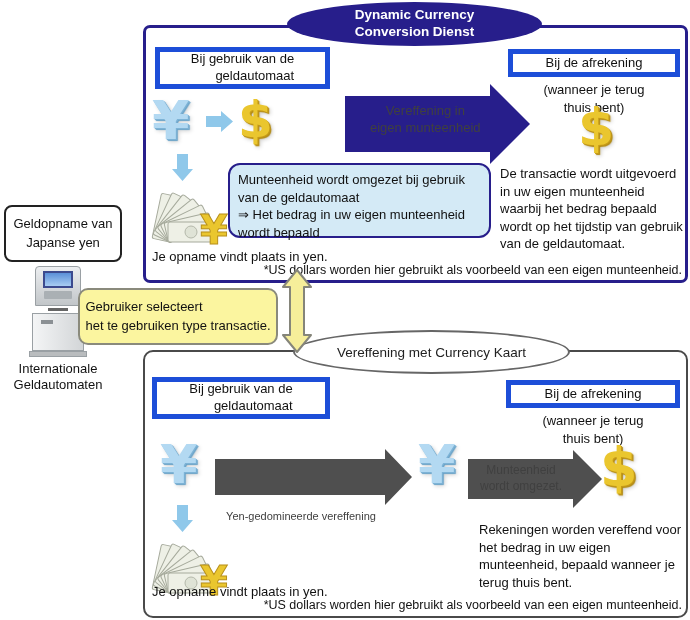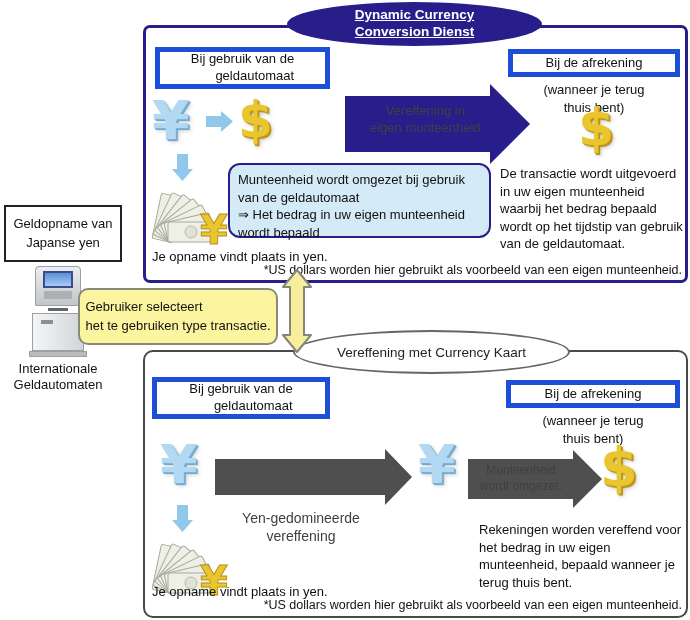--- a/index.html
+++ b/index.html
@@ -23,21 +23,21 @@
     border: 2px solid #4a4a4a; border-radius: 10px; z-index: 1;
   }
   .ellipse {
     position: absolute; border-radius: 50%;
     display: flex; align-items: center; justify-content: center;
     text-align: center;
   }
   #dcc-ellipse {
     left: 287px; top: 2px; width: 255px; height: 44px;
     background: #271e8b; color: #fff; font-weight: bold;
-    font-size: 13.5px; line-height: 1.25; z-index: 6; text-decoration: underline;
+    font-size: 13.5px; line-height: 1.25; z-index: 6;
   }
   #normal-ellipse {
     left: 293px; top: 330px; width: 277px; height: 44px;
     background: #fff; border: 2px solid #666; color: #222;
     font-size: 13.5px; z-index: 4;
   }
   .label-box {
     position: absolute; background: #fff; border: 5px solid #1d4ed8;
     display: flex; align-items: center; justify-content: center;
     text-align: right; font-size: 13px; line-height: 1.3; z-index: 2;
@@ -72,21 +72,21 @@
     white-space: pre-line; z-index: 3;
   }
   #selector-box {
     position: absolute; left: 78px; top: 288px; width: 200px; height: 57px;
     background: #fbf59f; border: 2px solid #8a8a7c; border-radius: 10px;
     display: flex; align-items: center; justify-content: center;
     text-align: left; font-size: 13px; line-height: 1.4; z-index: 3;
   }
   #withdrawal-box {
     position: absolute; left: 4px; top: 205px; width: 118px; height: 57px;
-    background: #fff; border: 2px solid #222; border-radius: 0;
+    background: #fff; border: 2px solid #222; border-radius: 8px;
     display: flex; align-items: center; justify-content: center;
     text-align: center; font-size: 13px; line-height: 1.4; z-index: 2;
   }
   #atm-caption {
     position: absolute; left: 5px; top: 361px; width: 106px;
     text-align: center; font-size: 13px; line-height: 1.25; z-index: 2;
   }
   
   #atm { position: absolute; left: 28px; top: 266px; width: 60px; height: 94px; z-index: 2; }
   .atm-head {
@@ -221,21 +221,21 @@
   </div>
 
   <div class="note pre center" style="left:506px; top:412px; width:174px;">(wanneer je terug
 thuis bent)</div>
 
   <span class="currency yen-blue" style="left:160px; top:438px; font-size:54px;">¥</span>
 
   <svg class="svg-abs" style="left:215px; top:449px;" width="198" height="56" viewBox="0 0 198 56">
     <polygon points="0,10 170,10 170,0 197,28 170,56 170,46 0,46" fill="#4f4f4f"></polygon>
   </svg>
-  <div class="flow-label center" style="left:220px; top:470px; width:162px; font-size:14px;margin-top:39px;">Yen-gedomineerde vereffening</div>
+  <div class="flow-label center" style="left:220px; top:470px; width:162px; font-size:11px;margin-top:39px;">Yen-gedomineerde vereffening</div>
 
 
   <svg class="svg-abs" style="left:172px; top:505px;" width="22" height="28" viewBox="0 0 22 28">
     <polygon points="5,0 5,15 0,15 10.5,27 21,15 16,15 16,0" fill="#8fc8ea"></polygon>
   </svg>
 
   <svg class="svg-abs" style="left:142px; top:533px;" width="90" height="70" viewBox="0 0 90 70">
     <g stroke="#a6aa9c" stroke-width="1" fill="#eef0e6">
       <rect x="26" y="40" width="46" height="20" rx="2" transform="rotate(-78,28,58)"></rect>
       <rect x="26" y="40" width="46" height="20" rx="2" transform="rotate(-65,28,58)"></rect>

